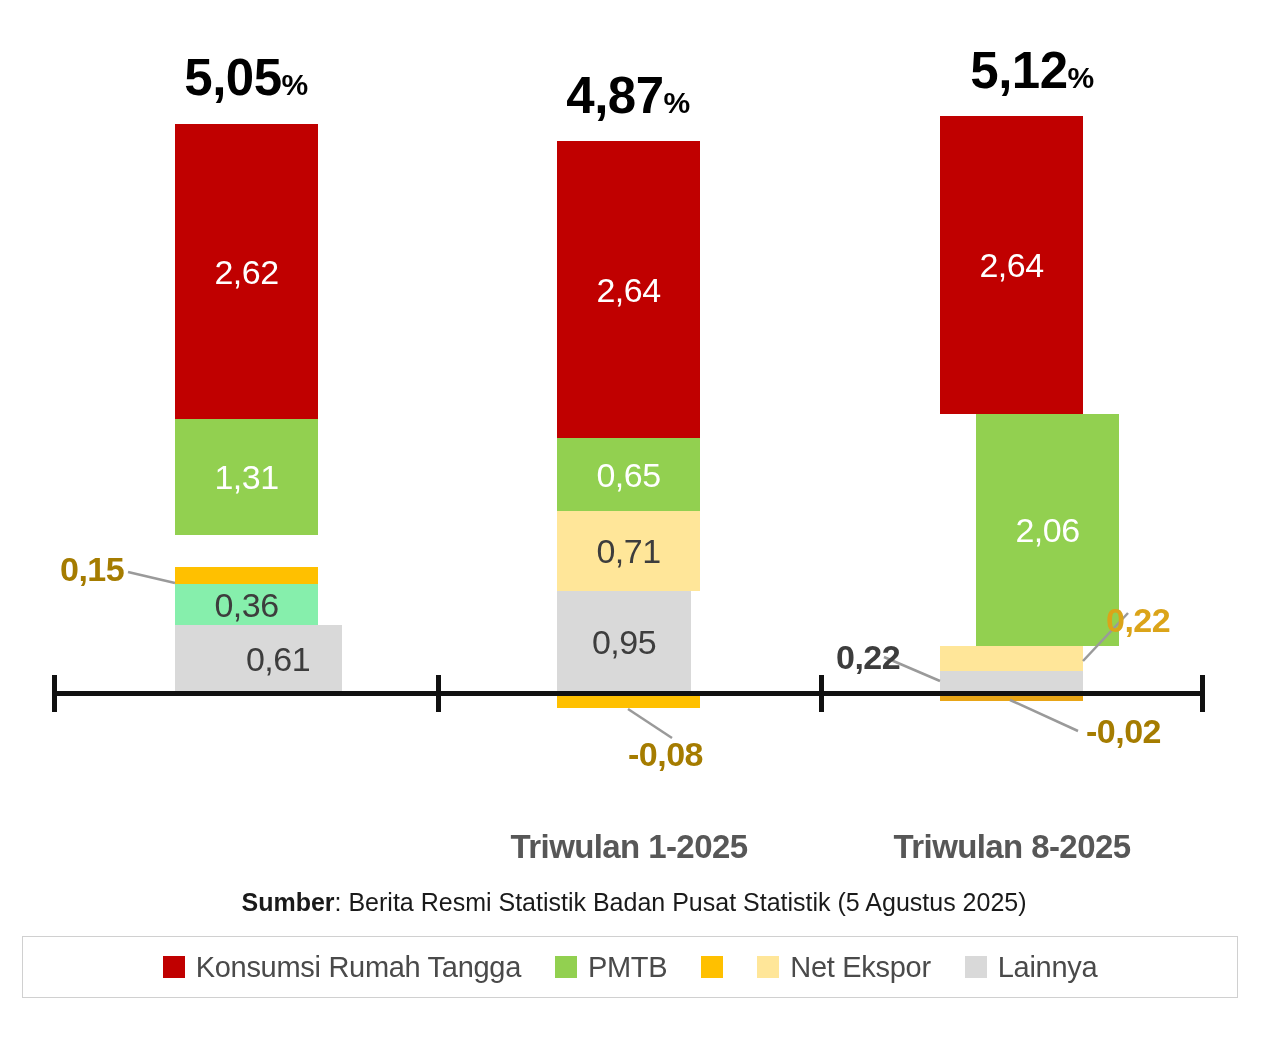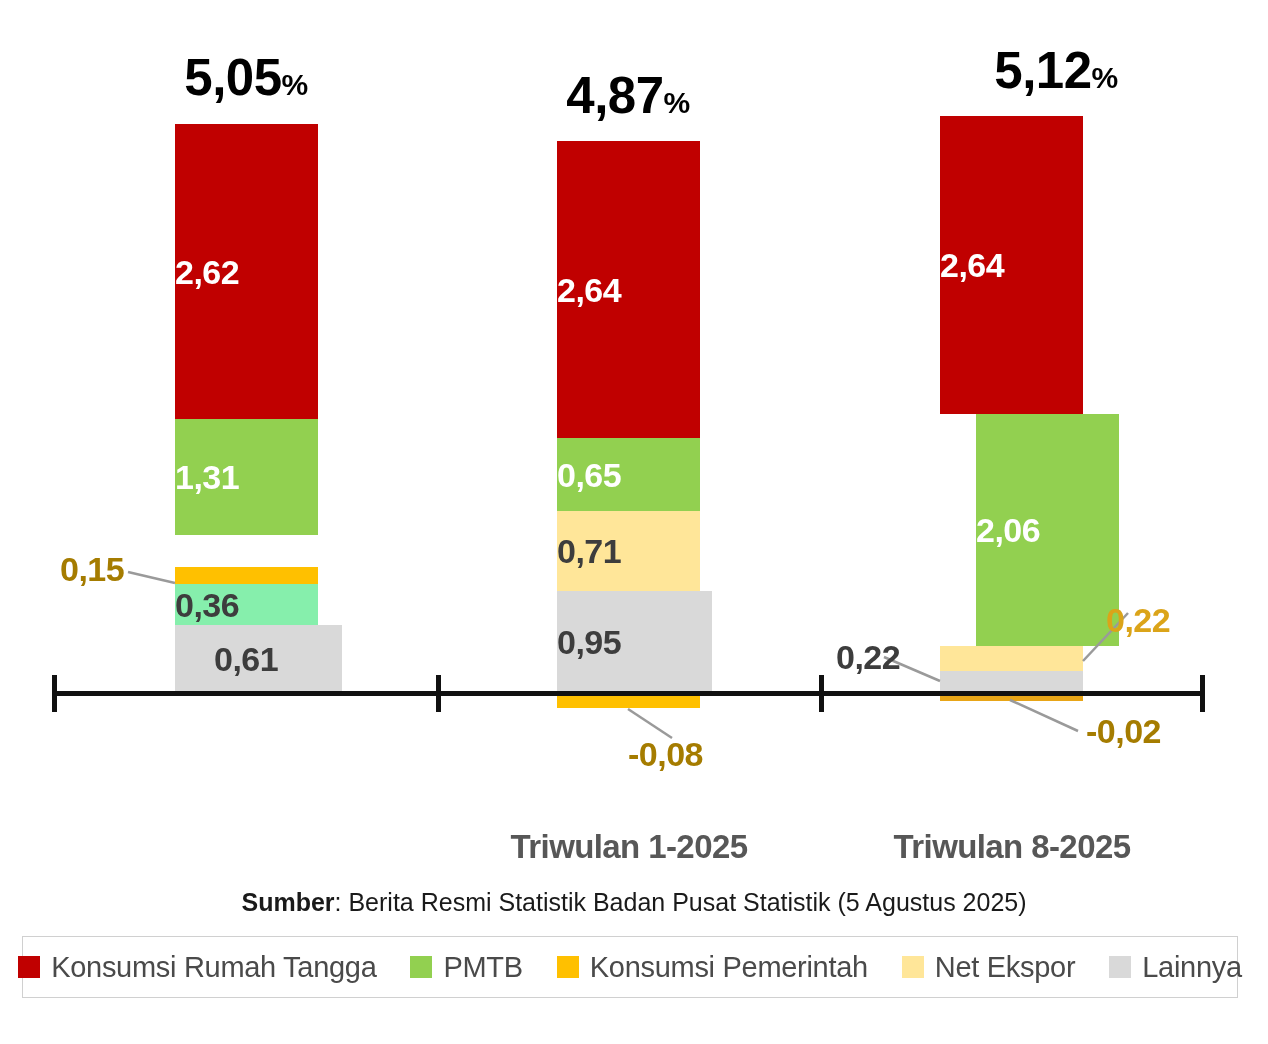--- a/index.html
+++ b/index.html
@@ -38,22 +38,22 @@
     letter-spacing: -0.5px;
     white-space: nowrap;
   }
   .bar-total .num { font-size: 51px; }
   .bar-total .pct { font-size: 30px; }
 
   .seg {
     position: absolute;
     display: flex;
     align-items: center;
-    justify-content: flex-start;
-    font-weight: bold;
+    justify-content: center;
+    font-weight: normal;
     font-size: 34px;
     letter-spacing: -0.5px;
     overflow: visible;
     line-height: 1;
   }
   .seg.lt { color: #ffffff; }
   .seg.dk { color: #3d3d3d; }
   .seg.nolabel { font-size: 0; }
 
   
@@ -196,32 +196,32 @@
       </div>
 
       <div class="seg lt" style="left:557px; top:438px; width:143px; height:73px; background:#92D050;">
         <span>0,65</span>
       </div>
 
       <div class="seg dk" style="left:557px; top:511px; width:143px; height:80px; background:#FFE699;">
         <span>0,71</span>
       </div>
 
-      <div class="seg dk" style="left:557px; top:591px; width:155px; height:102px; background:#D9D9D9;">
+      <div class="seg dk" style="left:557px; top:591px; width:134px; height:102px; background:#D9D9D9;">
         <span>0,95</span>
       </div>
 
       <div class="seg nolabel" style="left:557px; top:696px; width:143px; height:12px; background:#FFC000;">
         <span></span>
       </div>
     </div>
 
     <div class="bar-group">
 
-      <div class="bar-total" style="left:926px; top:41px;">
+      <div class="bar-total" style="left:902px; top:41px;">
         <span class="num">5,12</span><span class="pct">%</span>
       </div>
 
       <div class="seg lt" style="left:940px; top:116px; width:143px; height:298px; background:#C00000;">
         <span>2,64</span>
       </div>
 
       <div class="seg lt" style="left:940px; top:414px; width:143px; height:232px; background:#92D050;margin-left:36px;">
         <span>2,06</span>
       </div>
@@ -280,21 +280,20 @@
     <div class="legend-item">
       <span class="legend-swatch" style="background:#C00000;"></span>
       <span class="legend-text">Konsumsi Rumah Tangga</span>
     </div>
     <div class="legend-item">
       <span class="legend-swatch" style="background:#92D050;"></span>
       <span class="legend-text">PMTB</span>
     </div>
     <div class="legend-item">
       <span class="legend-swatch" style="background:#FFC000;"></span>
-      <span class="legend-text">Konsumsi Pemerintah</span>
     </div>
     <div class="legend-item">
       <span class="legend-swatch" style="background:#FFE699;"></span>
       <span class="legend-text">Net Ekspor</span>
     </div>
     <div class="legend-item">
       <span class="legend-swatch" style="background:#D9D9D9;"></span>
       <span class="legend-text">Lainnya</span>
     </div>
   </div>

